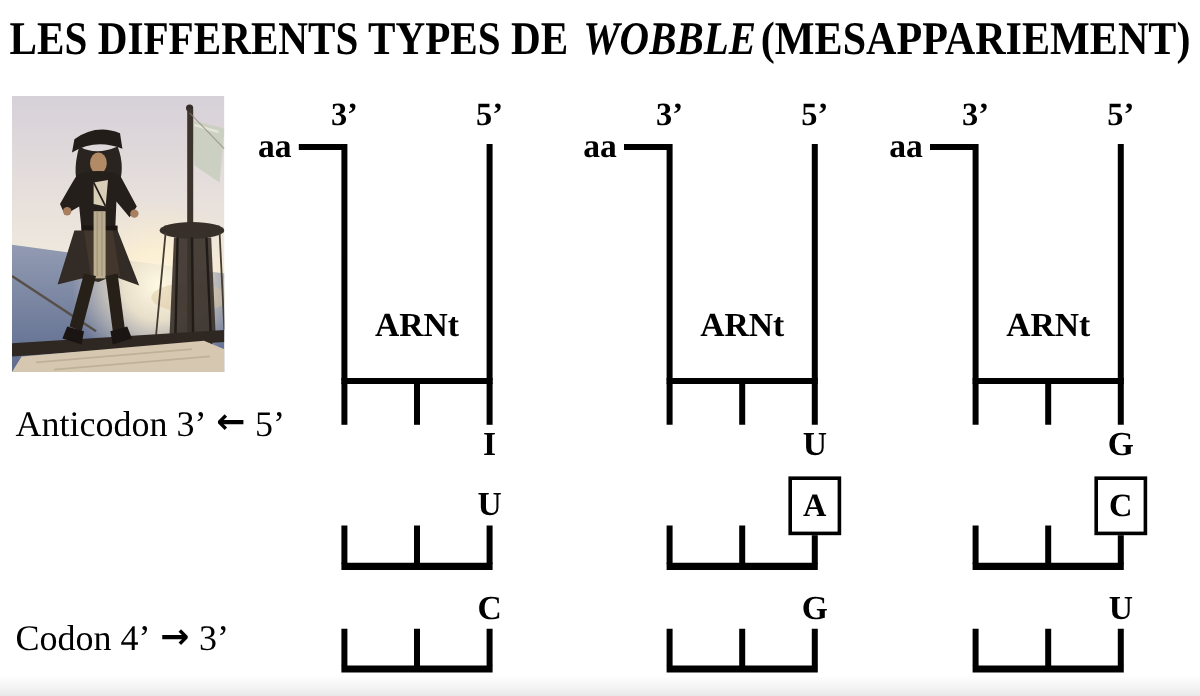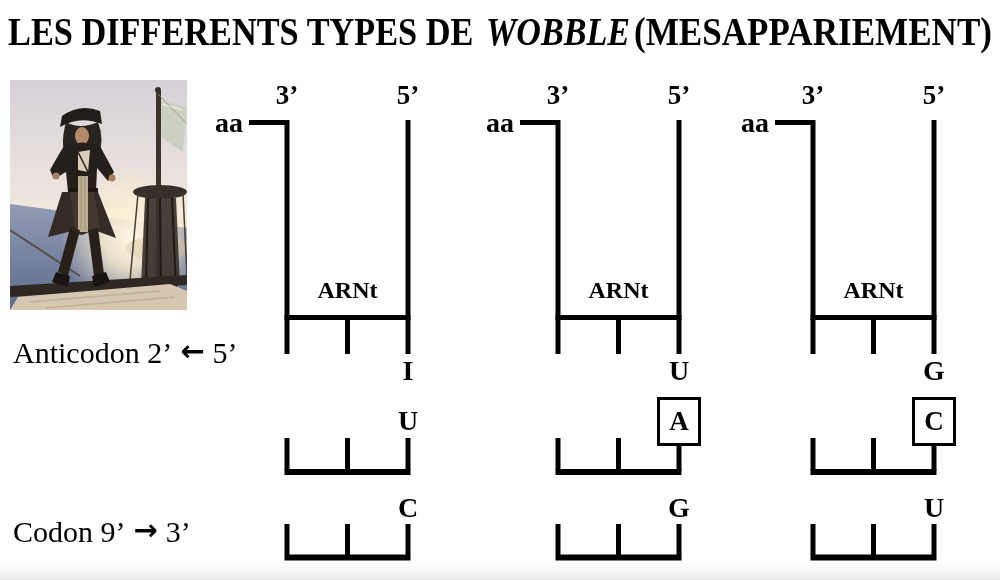--- a/index.html
+++ b/index.html
@@ -25,21 +25,21 @@
   
   .diagram{position:absolute;top:78px;width:230px;height:494px;}
   .diagram.d1{left:197px;}
   .diagram.d2{left:468px;}
   .diagram.d3{left:723px;}
   .diagram svg.lines{position:absolute;left:0;top:0;}
   .diagram .lbl{position:absolute;line-height:1;font-weight:bold;}
   .diagram .aa{left:0;top:31px;width:46px;text-align:right;font-size:28px;}
   .diagram .p3{left:68px;top:4px;width:44px;text-align:center;font-size:27px;}
   .diagram .p5{left:189px;top:4px;width:44px;text-align:center;font-size:27px;}
-  .diagram .arnt{left:90px;top:200px;width:121px;text-align:center;font-size:24px;}
+  .diagram .arnt{left:90px;top:180px;width:121px;text-align:center;font-size:28px;}
   .diagram .base{position:absolute;line-height:1;font-weight:bold;font-size:28px;
                  width:44px;text-align:center;}
   .diagram .wobble{left:189px;top:279px;}
   .diagram .c1{left:189px;top:329px;}
   .diagram .c1.boxed{left:189px;top:319px;width:38px;height:43px;border:3px solid #000;
                      font-size:27px;line-height:43px;background:#fff;}
   .diagram .c2{left:189px;top:416px;}
 
   
   .footer-strip{position:absolute;left:0;top:564px;width:1000px;height:16px;
@@ -123,24 +123,24 @@
         <line x1="75" y1="96" x2="75" y2="150" stroke="#a89878" stroke-width="1.2"></line>
         <path d="M60,148 L70,150 L58,196 L48,192 Z" fill="#262019"></path>
         <path d="M78,150 L88,148 L94,194 L84,196 Z" fill="#262019"></path>
         <path d="M46,192 L60,196 L58,207 L42,202 Z" fill="#1a1512"></path>
         <path d="M82,196 L96,192 L100,202 L84,207 Z" fill="#1a1512"></path>
       </g>
     </svg>
   </div>
 
   <div class="row-label anticodon-label">
-    <span>Anticodon 2’</span><span class="arrow">←</span><span>5’</span>
+    <span>Anticodon 3’</span><span class="arrow">←</span><span>5’</span>
   </div>
   <div class="row-label codon-label">
-    <span>Codon 9’</span><span class="arrow">→</span><span>3’</span>
+    <span>Codon 4’</span><span class="arrow">→</span><span>3’</span>
   </div>
 
   <div class="diagram d1">
     <svg class="lines" width="230" height="494" viewBox="0 0 230 494">
       <g stroke="#000" stroke-width="5" fill="none">
         <path d="M52,44.5 L90,44.5 L90,239.5"></path>
         <path d="M211,42 L211,239.5"></path>
         <path d="M87.5,239.5 L213.5,239.5"></path>
         <path d="M90,240 L90,276"></path>
           <path d="M150.5,240 L150.5,276"></path>

